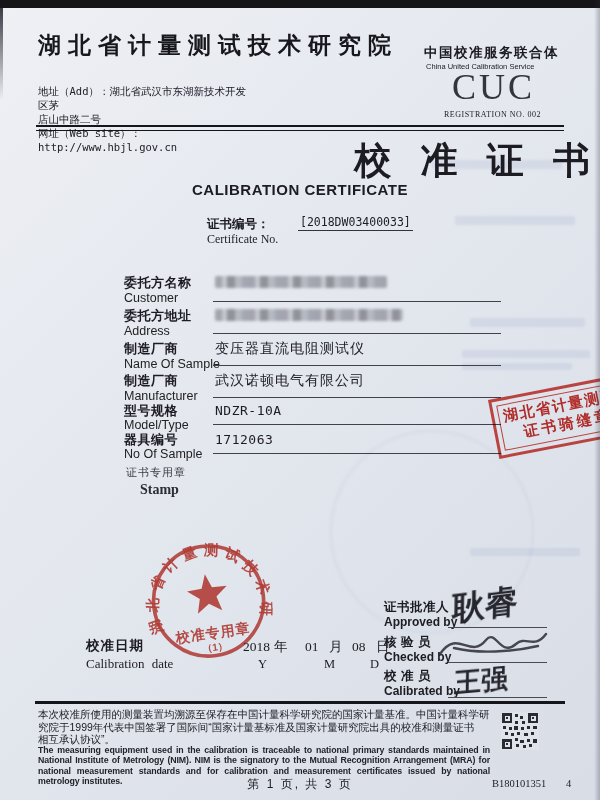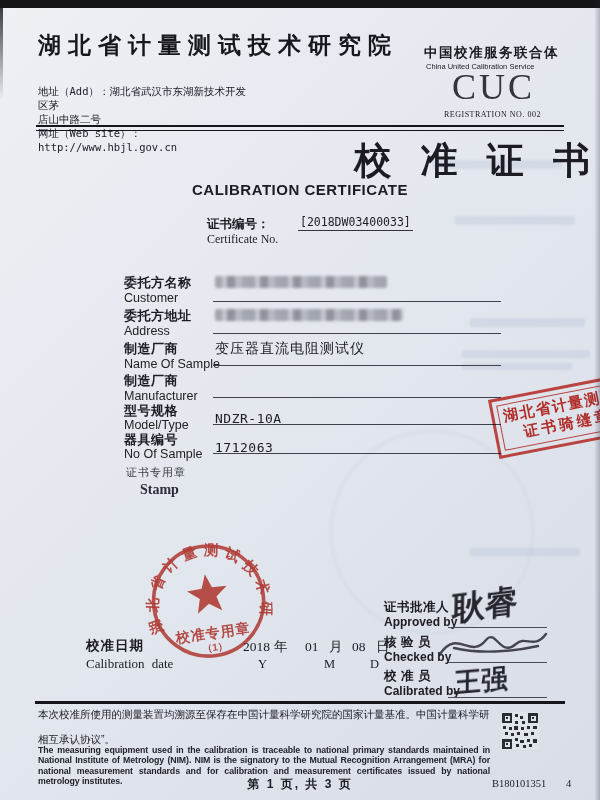--- a/index.html
+++ b/index.html
@@ -34,21 +34,21 @@
   .certno-zh{left:207px;top:216px;font-size:12.5px;font-weight:700;}
   .certno-val{left:298px;top:215px;font-family:"DejaVu Sans Mono",monospace;font-size:11.5px;
               border-bottom:1px solid #33333c;padding:0 2px 1px 2px;}
   .certno-en{left:207px;top:232px;font-family:"Liberation Serif",serif;font-size:12px;}
 
   
   .f-zh{left:124px;font-size:13px;font-weight:700;letter-spacing:.5px;}
   .f-en{left:124px;font-size:12.5px;color:#222;}
   .f-line{left:213px;width:288px;height:1px;background:#41414b;}
   .f-val-serif{left:215px;font-family:"Liberation Serif",serif;font-size:14px;letter-spacing:1px;}
-  .f-val-mono{left:215px;font-family:"DejaVu Sans Mono",monospace;font-size:13px;letter-spacing:.5px;margin-top:8px;}
+  .f-val-mono{left:215px;font-family:"DejaVu Sans Mono",monospace;font-size:13px;letter-spacing:.5px;}
   .redact{background:repeating-linear-gradient(90deg,#8e8e98 0 7px,#b9bcc4 7px 12px,#75757f 12px 20px,#a7aab2 20px 27px,#8e929c 27px 33px);
           filter:blur(1.4px);border-radius:2px;opacity:.75;height:12px;}
 
   .stamp-lab-zh{left:126px;top:465px;font-size:11px;color:#3a3a44;letter-spacing:1px;}
   .stamp-lab-en{left:140px;top:482px;font-family:"Liberation Serif",serif;font-weight:700;font-size:14px;color:#2c2c36;}
 
   
   .edge-stamp{left:492px;top:382px;width:178px;height:54px;transform:rotate(-11deg);
               border:3px solid rgba(206,44,36,.85);outline:1.5px solid rgba(206,44,36,.85);outline-offset:-8px;
               color:rgba(200,38,32,.95);font-weight:700;mix-blend-mode:multiply;}
@@ -69,21 +69,21 @@
   .sig-zh{left:384px;font-size:12.5px;font-weight:700;letter-spacing:.5px;}
   .sig-en{left:384px;font-size:12px;font-weight:bold;}
   .sig-line{left:448px;width:99px;height:1px;background:#4a4a55;}
   .handw{font-family:"DejaVu Serif",serif;font-weight:700;color:#26262f;filter:blur(.2px);}
 
   
   .note-rule{left:35px;top:701px;width:530px;height:2.5px;background:#15151c;}
   .note-zh{left:38px;width:458px;font-size:10.5px;line-height:12.5px;color:#1a1a22;white-space:nowrap;}
   .note-en{left:38px;top:745px;width:452px;font-size:8.8px;line-height:10.3px;font-weight:600;
            text-align:justify;color:#23232b;letter-spacing:-.1px;}
-  .page-info{left:0;right:0;top:776px;text-align:center;font-size:12px;letter-spacing:2px;font-weight:700;}
+  .page-info{left:0;right:0;top:776px;text-align:center;font-size:12px;letter-spacing:2px;font-weight:400;}
   .doc-code{left:492px;top:778px;font-family:"Liberation Serif",serif;font-size:10.5px;}
   .doc-num{left:566px;top:778px;font-family:"Liberation Serif",serif;font-size:10.5px;}
 
   
   .ghost{background:rgba(125,145,190,.14);filter:blur(1.2px);border-radius:2px;}
   .ghost-circle{border:2px solid rgba(140,155,200,.12);border-radius:50%;filter:blur(1.5px);}
 </style>
 </head>
 <body>
 
@@ -126,20 +126,21 @@
   <div class="abs redact" style="left:215px;top:309px;width:188px;"></div>
   <div class="abs f-line" style="top:333px"></div>
 
   <div class="abs f-zh" style="top:340px">制造厂商</div>
   <div class="abs f-en" style="top:357px">Name Of Sample</div>
   <div class="abs f-val-serif" style="top:340px">变压器直流电阻测试仪</div>
   <div class="abs f-line" style="top:365px"></div>
 
   <div class="abs f-zh" style="top:372px">制造厂商</div>
   <div class="abs f-en" style="top:389px">Manufacturer</div>
+  <div class="abs f-val-serif" style="top:372px">武汉诺顿电气有限公司</div>
   <div class="abs f-line" style="top:397px"></div>
 
   <div class="abs f-zh" style="top:402px">型号规格</div>
   <div class="abs f-en" style="top:418px">Model/Type</div>
   <div class="abs f-val-mono" style="top:403px">NDZR-10A</div>
   <div class="abs f-line" style="top:424px"></div>
 
   <div class="abs f-zh" style="top:431px">器具编号</div>
   <div class="abs f-en" style="top:447px">No Of Sample</div>
   <div class="abs f-val-mono" style="top:432px">1712063</div>
@@ -188,20 +189,21 @@
   </svg>
   <div class="abs sig-line" style="top:662px"></div>
 
   <div class="abs sig-zh" style="top:668px">校 准 员</div>
   <div class="abs sig-en" style="top:684px">Calibrated by</div>
   <div class="abs handw" style="left:454px;top:663px;font-size:27px;transform:rotate(-5deg) skewX(-6deg);">王强</div>
   <div class="abs sig-line" style="top:697px"></div>
 
   <div class="abs note-rule"></div>
   <div class="abs note-zh" style="top:708px">本次校准所使用的测量装置均溯源至保存在中国计量科学研究院的国家计量基准。中国计量科学研</div>
+  <div class="abs note-zh" style="top:720.5px">究院于1999年代表中国签署了国际间“国家计量基标准及国家计量研究院出具的校准和测量证书</div>
   <div class="abs note-zh" style="top:733px">相互承认协议”。</div>
   <div class="abs note-en">The measuring equipment used in the calibration is traceable to national primary standards maintained in National Institute of Metrology (NIM). NIM is the signatory to the Mutual Recognition Arrangement (MRA) for national measurement standards and for calibration and measurement certificates issued by national metrology institutes.</div>
 
   <svg class="abs" style="left:501px;top:712px" width="38" height="38" viewBox="0 0 38 38" shape-rendering="crispEdges">
     <rect width="38" height="38" fill="#dfe3ea"></rect>
     <g fill="#2b2b33">
       <rect x="1" y="1" width="10" height="10"></rect>
         <rect x="27" y="1" width="10" height="10"></rect>
       <rect x="1" y="27" width="10" height="10"></rect>
       <rect x="14" y="2" width="3" height="3"></rect>

